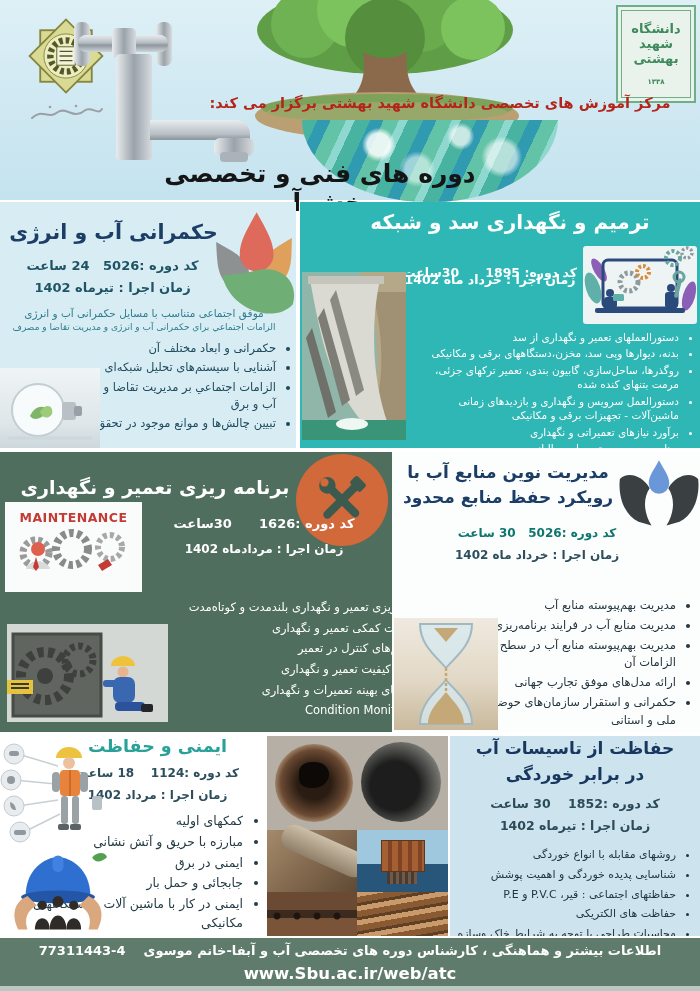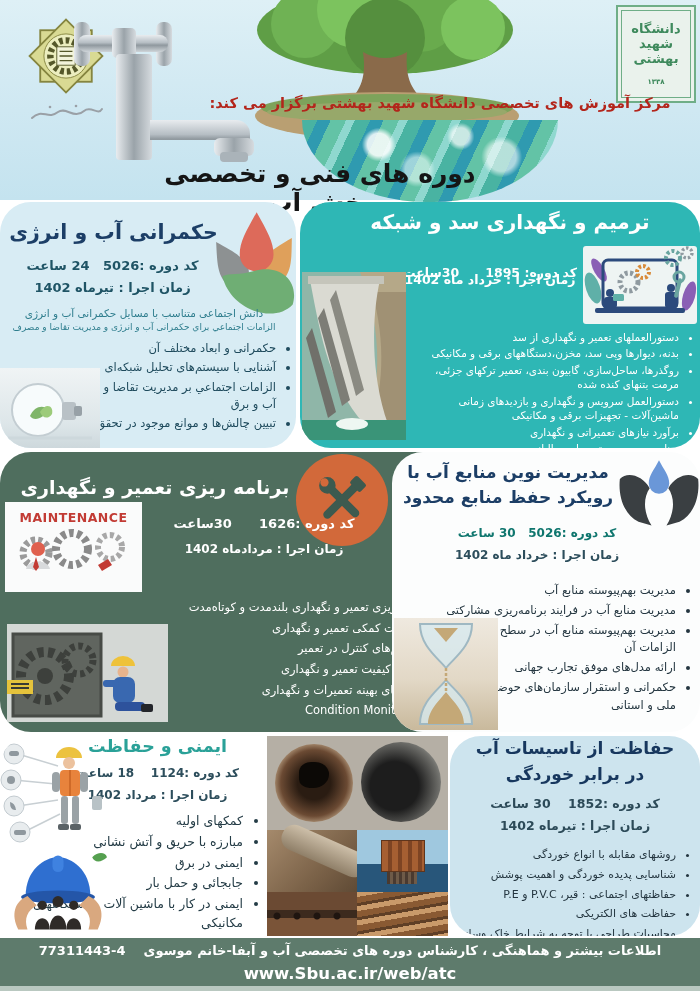--- a/index.html
+++ b/index.html
@@ -20,21 +20,21 @@
   .globe-bowl{left:302px;top:120px;width:256px;height:82px;border-radius:0 0 128px 128px / 0 0 84px 84px;
      background:
        radial-gradient(circle at 30% 30%, rgba(255,255,255,.85) 0 6%, rgba(255,255,255,0) 9%),
        radial-gradient(circle at 62% 20%, rgba(255,255,255,.7) 0 5%, rgba(255,255,255,0) 8%),
        radial-gradient(circle at 78% 45%, rgba(255,255,255,.6) 0 7%, rgba(255,255,255,0) 10%),
        radial-gradient(circle at 45% 60%, rgba(233,250,247,.6) 0 8%, rgba(255,255,255,0) 12%),
        repeating-linear-gradient(115deg,#49b3a2 0 14px,#2f9ab0 14px 26px,#63c3a6 26px 40px,#8fd8cf 40px 48px);}
   .footer,.card{overflow:hidden;}
 
   
-  .card{position:absolute;border-radius:31px;}
+  .card{position:absolute;}
   .cardA{left:0;top:202px;width:296px;height:246px;background:#d8ecf4;}
   .cardB{left:300px;top:202px;width:400px;height:246px;background:#2eb7b5;}
   .cardC{left:0;top:452px;width:447px;height:280px;background:#4f6e5e;}
   .cardD{left:392px;top:452px;width:308px;height:280px;background:#fcfdfd;}
   .cardE{left:0;top:736px;width:265px;height:200px;background:#ffffff;}
   .cardF{left:450px;top:736px;width:250px;height:200px;background:#cde4ee;}
 
   .t-navy{color:#1c3e66;}
   .t-white{color:#ffffff;}
   .t-teal{color:#2aa198;}
@@ -156,21 +156,21 @@
         <path d="M0,-34 C-10,-16 -16,-6 -16,6 A16,16 0 0 0 16,6 C16,-6 10,-16 0,-34 Z" fill="#dfa05b"></path>
         </g>
       <g transform="translate(3,-6) scale(1.2)">
         <path d="M0,-34 C-10,-16 -16,-6 -16,6 A16,16 0 0 0 16,6 C16,-6 10,-16 0,-34 Z" fill="#dd6a5a"></path>
         </g>
       <path d="M-36,26 C-26,66 24,80 44,58 C52,30 28,12 0,20 C-16,25 -28,22 -36,26 Z" fill="#6fae74"></path>
     </svg>
     <h2 class="abs fa ctr t-navy" style="left:6px;top:18px;width:215px;font-size:20.5px;margin:0;">حکمرانی آب و انرژی</h2>
     <div class="abs fa ctr codeline" style="left:10px;top:56px;width:205px;font-size:13px;color:#1f5465;">کد دوره :5026&nbsp;&nbsp;&nbsp;24 ساعت</div>
     <div class="abs fa ctr codeline" style="left:10px;top:78px;width:205px;font-size:13px;color:#1f5465;">زمان اجرا : تیرماه 1402</div>
-    <div class="abs fa ctr" style="left:4px;top:105px;width:280px;font-size:10.5px;color:#2f7e8e;">دانش اجتماعی متناسب با مسایل حکمرانی آب و انرژی</div>
+    <div class="abs fa ctr" style="left:4px;top:105px;width:280px;font-size:10.5px;color:#2f7e8e;">موفق اجتماعی متناسب با مسایل حکمرانی آب و انرژی</div>
     <div class="abs fa ctr" style="left:4px;top:120px;width:280px;font-size:9px;color:#2f7e8e;">الزامات اجتماعي براي حکمرانی آب و انرژی و مدیریت تقاضا و مصرف</div>
     <ul class="bullets abs" style="left:50px;right:4px;top:138px;font-size:11.5px;line-height:1.5;color:#1e4a5c;">
       <li>حکمرانی و ابعاد مختلف آن</li>
       <li>آشنایی با سیستم‌های تحلیل شبکه‌ای</li>
       <li>الزامات اجتماعي بر مدیریت تقاضا و مصرف آب و برق</li>
       <li>تبیین چالش‌ها و موانع موجود در تحقق حکمرانی</li>
     </ul>
     <div class="ph bulb-photo" style="left:0;top:166px;width:100px;height:80px;">
       <svg viewBox="0 0 100 80" style="width:100%;height:100%">
         <circle cx="38" cy="42" r="26" fill="#f7fbfc" stroke="#c3cdd2" stroke-width="2"></circle>
@@ -300,21 +300,21 @@
       <path d="M34,36 C26,22 10,18 2,26 C0,44 6,64 22,72 L36,76 C27,62 27,46 34,36 Z" fill="#3a3f42"></path>
       <path d="M54,36 C62,22 78,18 86,26 C88,44 82,64 66,72 L52,76 C61,62 61,46 54,36 Z" fill="#3a3f42"></path>
     </svg>
     <h2 class="abs fa ctr t-navy" style="left:4px;top:8px;width:224px;font-size:17px;line-height:1.45;margin:0;">
       <span style="display:block">مدیریت نوین منابع آب با</span>
       <span style="display:block">رویکرد حفظ منابع محدود</span>
     </h2>
     <div class="abs fa ctr codeline" style="left:30px;top:74px;width:230px;font-size:12px;color:#0f766e;">کد دوره :5026&nbsp;&nbsp;&nbsp;30 ساعت</div>
     <div class="abs fa ctr codeline" style="left:30px;top:96px;width:230px;font-size:12px;color:#2d4e5c;">زمان اجرا : خرداد ماه 1402</div>
 
-    <ul class="bullets abs" style="left:6px;right:8px;top:130px;font-size:11.5px;line-height:1.55;color:#243640;">
+    <ul class="bullets abs" style="left:6px;right:8px;top:145px;font-size:11.5px;line-height:1.55;color:#243640;">
       <li>مدیریت بهم‌پیوسته منابع آب</li>
       <li>مدیریت منابع آب در فرایند برنامه‌ریزی مشارکتی</li>
       <li>مدیریت بهم‌پیوسته منابع آب در سطح حوضه آبریز و الزامات آن</li>
       <li>ارائه مدل‌های موفق تجارب جهانی</li>
       <li>حکمرانی و استقرار سازمان‌های حوضه آبریز در سطوح ملی و استانی</li>
     </ul>
 
     <div class="ph hourglass-photo" style="left:2px;top:166px;width:104px;height:112px;">
       <svg viewBox="0 0 104 112" style="width:100%;height:100%">
         <path d="M26,6 C26,28 44,40 52,50 C60,40 78,28 78,6 Z" fill="rgba(214,233,240,.75)" stroke="#9fb8c2" stroke-width="2"></path>

